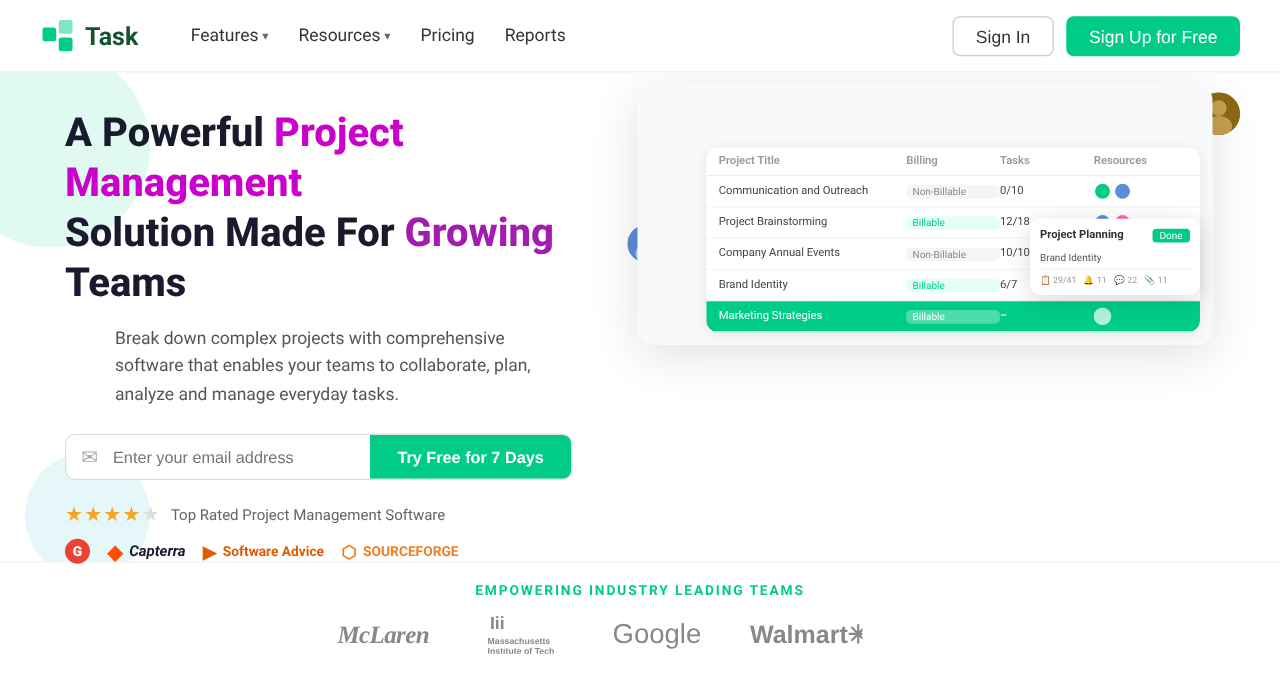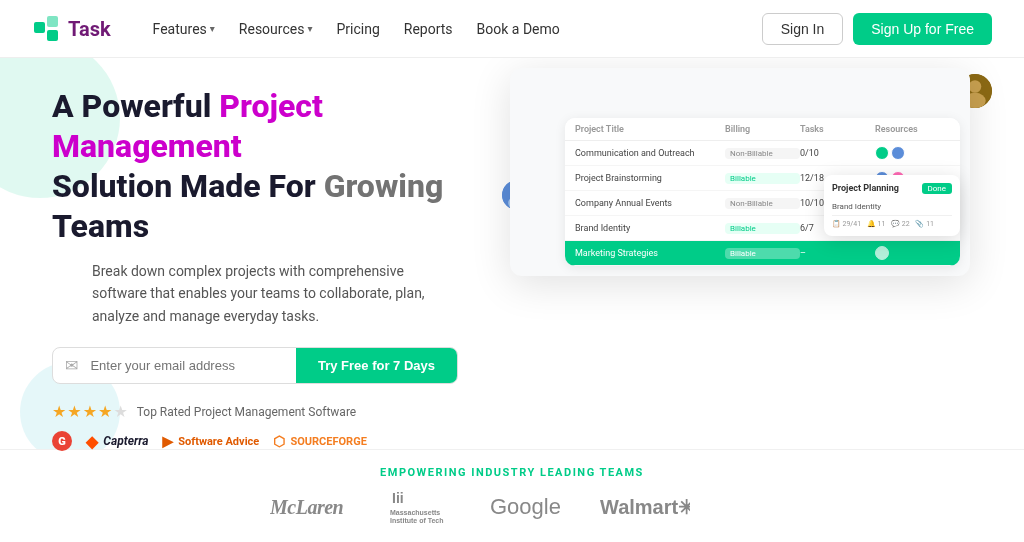--- a/index.html
+++ b/index.html
@@ -32,21 +32,21 @@
     }
 
     .logo-icon {
       width: 30px;
       height: 30px;
     }
 
     .logo-text {
       font-size: 20px;
       font-weight: 700;
-      color: #701a75;
+      color: #14532d;
     }
 
     .nav-links {
       display: flex;
       align-items: center;
       gap: 4px;
       flex: 1;
     }
 
     .nav-link {
@@ -133,21 +133,21 @@
 
     .hero-title {
       font-size: 32px;
       font-weight: 800;
       line-height: 1.25;
       color: #1a1a2e;
       margin-bottom: 14px;
     }
 
     .hero-title .purple { color: #cc00cc; }
-    .hero-title .cyan { color: #737373; }
+    .hero-title .cyan { color: #a21caf; }
 
     .hero-desc {
       font-size: 14px;
       color: #555;
       line-height: 1.6;
       margin-bottom: 20px;
       max-width: 360px;
       margin-left: 40px;
     }
 
@@ -482,21 +482,20 @@
     <span class="nav-link">
       <span>Features</span>
       <span class="chevron">▾</span>
     </span>
     <span class="nav-link">
       <span>Resources</span>
       <span class="chevron">▾</span>
     </span>
     <span class="nav-link">Pricing</span>
     <span class="nav-link">Reports</span>
-    <span class="nav-link">Book a Demo</span>
   </div>
 
   <div class="nav-actions">
     <button class="btn-signin">Sign In</button>
     <button class="btn-signup">Sign Up for Free</button>
   </div>
 </nav>
 
 <div class="main">
 

